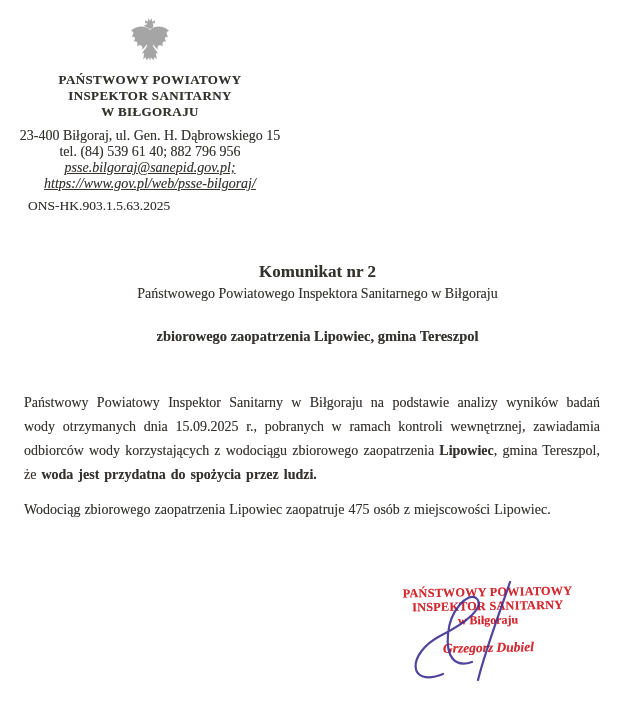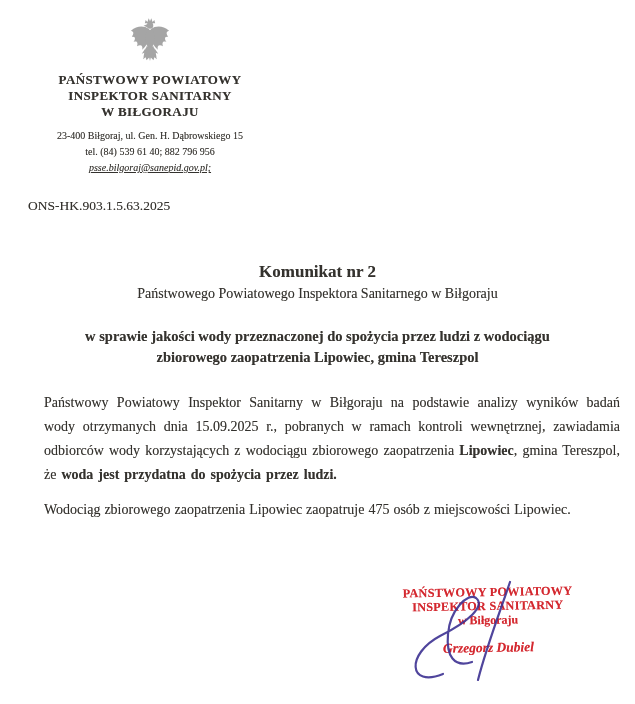--- a/index.html
+++ b/index.html
@@ -13,35 +13,35 @@
     overflow:hidden;
     text-shadow:0 0 .5px rgba(70,66,60,.45);
   }
   
   .letterhead{
     position:absolute;top:16px;left:0;width:300px;
     text-align:center;
   }
   .emblem{width:44px;height:52px;margin:0 auto 4px;filter:blur(.4px);opacity:.8;}
   .org-line{font-weight:700;font-size:13px;line-height:16px;letter-spacing:.4px;}
-  .address-block{margin-top:8px;font-size:10px;line-height:16px;}
+  .address-block{margin-top:8px;font-size:14px;line-height:16px;}
   .address-block .it{font-style:italic;text-decoration:underline;}
   
   .ref-row{
     position:absolute;top:198px;left:28px;right:42px;
     display:flex;justify-content:space-between;
     font-size:13.5px;
   }
   
   .title-block{position:absolute;top:263px;left:0;width:100%;text-align:center;}
   .title-heading{font-weight:700;font-size:17px;line-height:18px;}
   .title-subheading{font-size:14px;line-height:20px;margin-top:3px;}
   .title-subject{font-weight:700;font-size:14.5px;line-height:21px;margin-top:22px;}
   
-  .body-block{position:absolute;top:391px;left:44px;width:576px;}
+  .body-block{position:absolute;top:391px;left:24px;width:576px;}
   .body-block p{
     margin:0 0 11px 0;
     font-size:14px;line-height:24px;
     text-align:justify;text-align-last:left;
     word-spacing:1.5px;
   }
   .body-block p.last{word-spacing:.5px;}
   
   .stamp{
     position:absolute;left:400px;top:586px;width:176px;
@@ -80,32 +80,32 @@
         <path d="M60 74 L69 87 L63 85 L65 94 L58 89 Z"></path>
       </svg>
     </div>
     <div class="org-line">PAŃSTWOWY POWIATOWY</div>
     <div class="org-line">INSPEKTOR SANITARNY</div>
     <div class="org-line">W BIŁGORAJU</div>
     <div class="address-block">
       <div>23-400 Biłgoraj, ul. Gen. H. Dąbrowskiego 15</div>
       <div>tel. (84) 539 61 40; 882 796 956</div>
       <div class="it">psse.bilgoraj@sanepid.gov.pl;</div>
+      <div class="it">https://www.gov.pl/web/psse-bilgoraj/</div>
     </div>
   </div>
 
   <div class="ref-row">
     <span>ONS-HK.903.1.5.63.2025</span>
   </div>
 
   <div class="title-block">
     <div class="title-heading">Komunikat nr 2</div>
     <div class="title-subheading">Państwowego Powiatowego Inspektora Sanitarnego w Biłgoraju</div>
     <div class="title-subject">
-      <div>w sprawie jakości wody przeznaczonej do spożycia przez ludzi z wodociągu</div>
       <div>zbiorowego zaopatrzenia Lipowiec, gmina Tereszpol</div>
     </div>
   </div>
 
   <div class="body-block">
     <p><span>Państwowy Powiatowy Inspektor Sanitarny w Biłgoraju na podstawie analizy wyników badań wody otrzymanych dnia 15.09.2025 r., pobranych w ramach kontroli wewnętrznej, zawiadamia odbiorców wody korzystających z wodociągu zbiorowego zaopatrzenia </span><span style="font-weight: 700;">Lipowiec</span><span>, gmina Tereszpol, że </span><span style="font-weight: 700;">woda jest przydatna do spożycia przez ludzi.</span></p>
     <p class="last"><span>Wodociąg zbiorowego zaopatrzenia Lipowiec zaopatruje 475 osób z miejscowości Lipowiec.</span></p>
   </div>
 
   <div class="stamp" style="color: rgb(212, 40, 47);">

